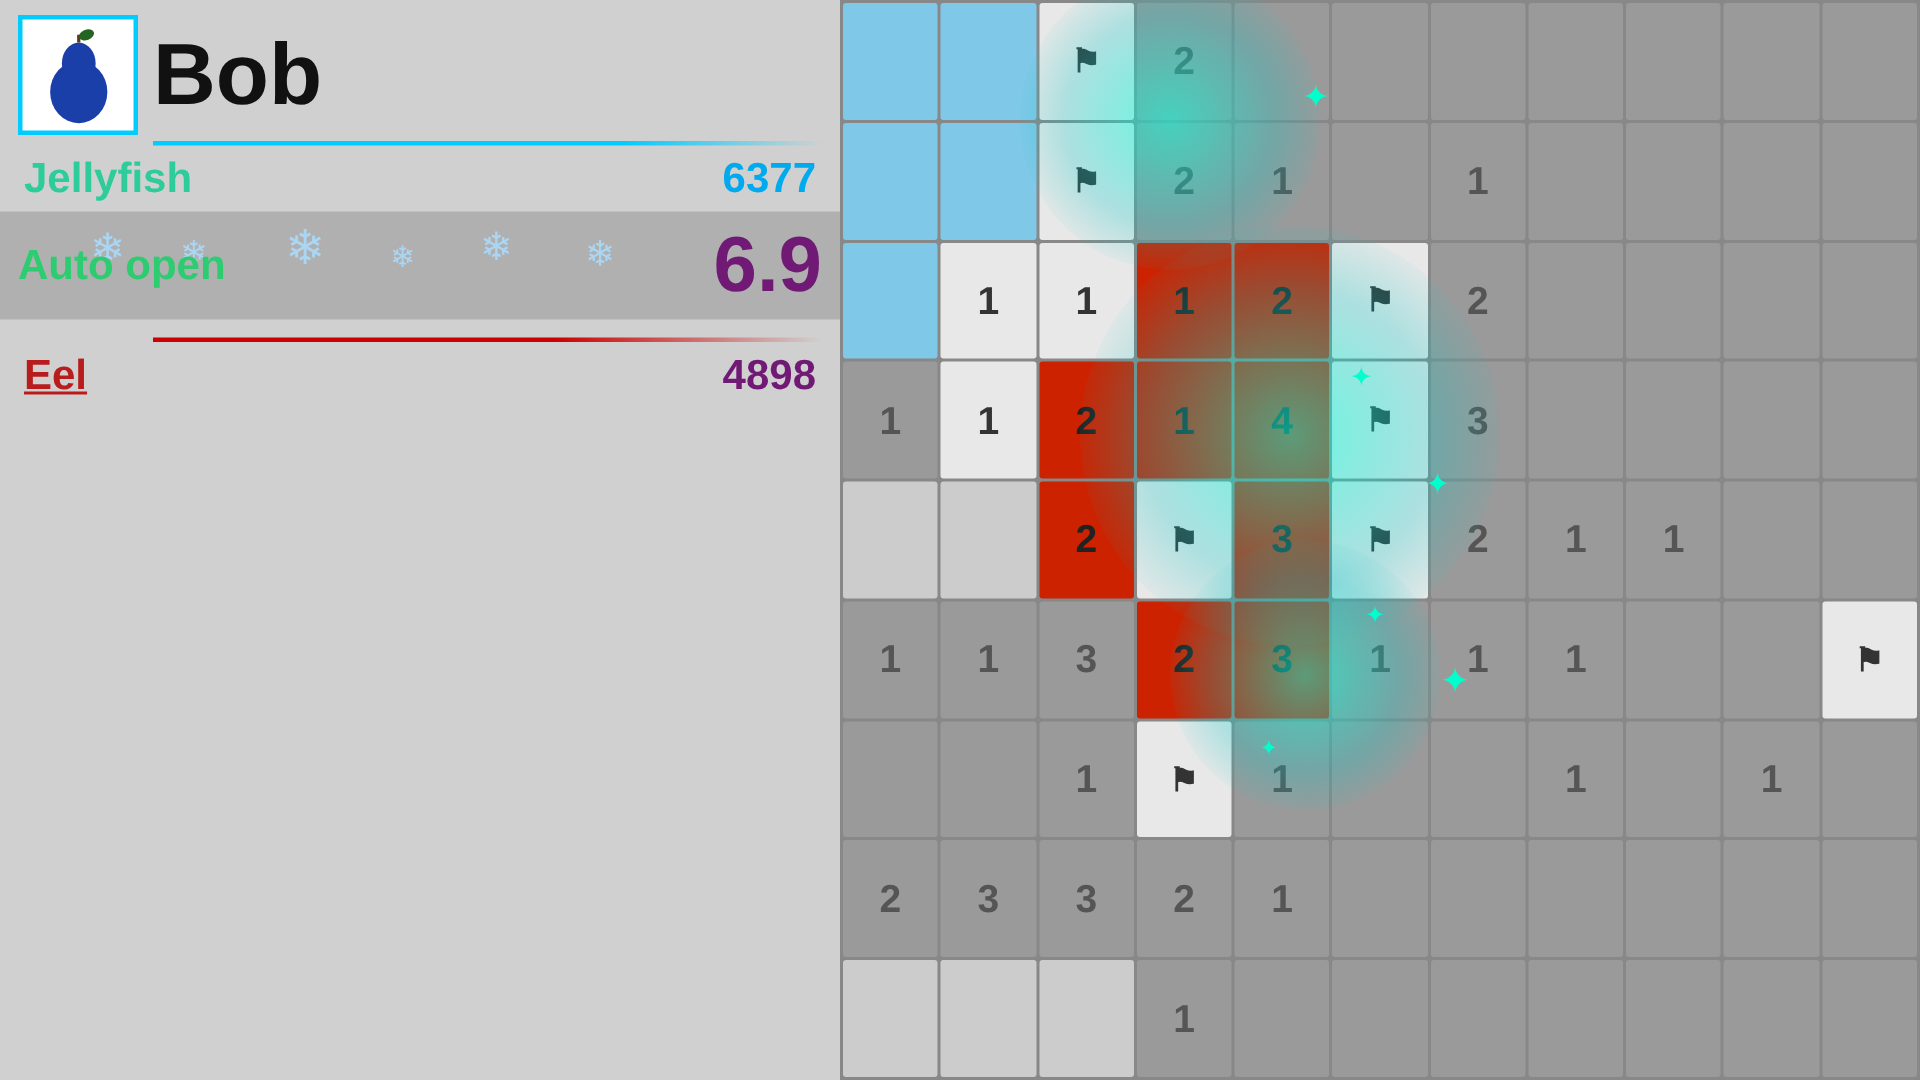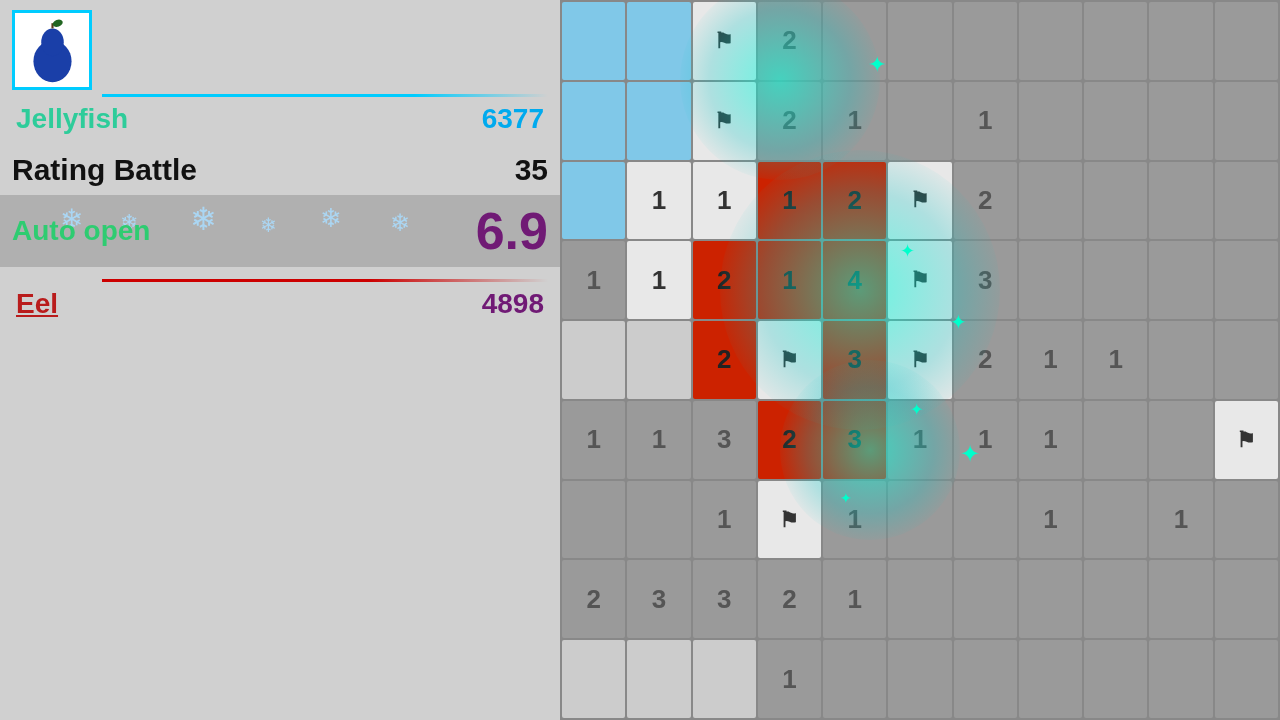--- a/index.html
+++ b/index.html
@@ -239,32 +239,29 @@
     <div class="player-header">
       <div class="player-icon">
 
         <svg class="pear-svg" viewBox="0 0 60 75">
           <ellipse cx="30" cy="50" rx="22" ry="24" fill="#1a3fa8"></ellipse>
           <ellipse cx="30" cy="28" rx="13" ry="16" fill="#1a3fa8"></ellipse>
           <line x1="30" y1="12" x2="30" y2="6" stroke="#5a3a1a" stroke-width="2.5"></line>
           <ellipse cx="36" cy="6" rx="6" ry="4" fill="#226622" transform="rotate(-20,36,6)"></ellipse>
         </svg>
       </div>
+      <div class="player-name">Bob</div>
     </div>
     <div class="player-name-underline"></div>
     <div class="player-sub">
       <span class="creature">Jellyfish</span>
       <span class="score">6377</span>
     </div>
   </div>
 
-  <div class="battle-info">
-    <span>Rating Battl<span class="e-green">e</span></span>
-    <span>35</span>
-  </div>
 
   <div class="auto-open-row">
     <div class="snowflakes-overlay">
       <span class="snowflake" style="left:60px;top:8px;font-size:28px;">❄</span>
       <span class="snowflake" style="left:120px;top:15px;font-size:22px;">❄</span>
       <span class="snowflake" style="left:190px;top:5px;font-size:32px;">❄</span>
       <span class="snowflake" style="left:260px;top:18px;font-size:20px;">❄</span>
       <span class="snowflake" style="left:320px;top:8px;font-size:26px;">❄</span>
       <span class="snowflake" style="left:390px;top:14px;font-size:24px;">❄</span>
     </div>

